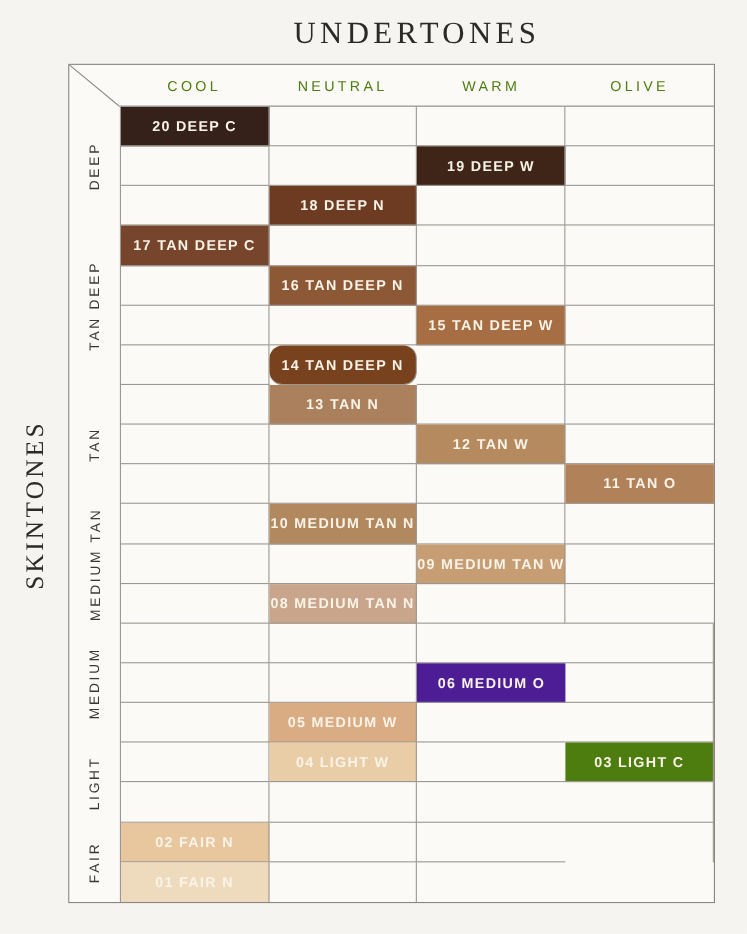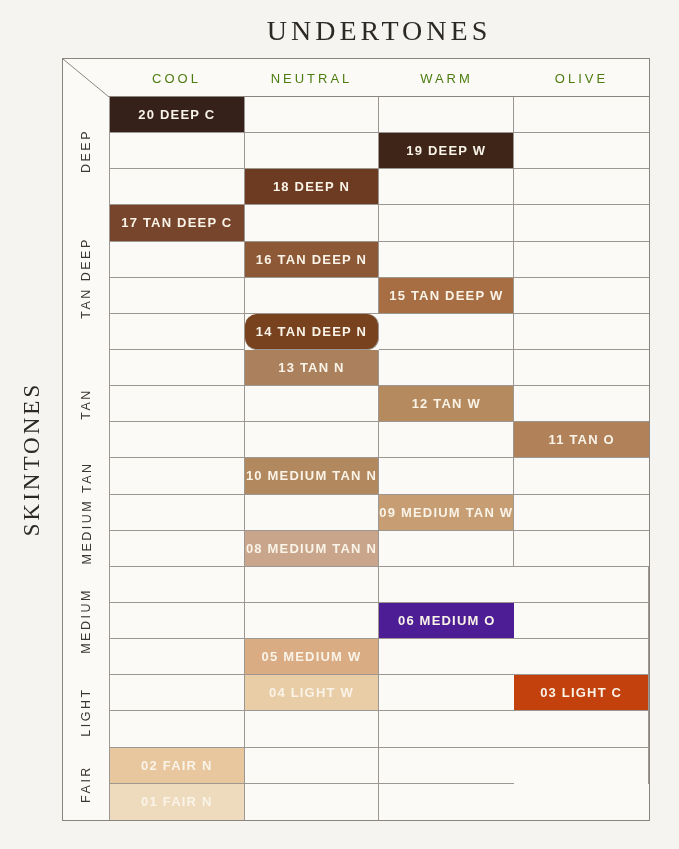--- a/index.html
+++ b/index.html
@@ -224,21 +224,21 @@
           <div class="cell" style="background: rgb(217, 172, 131);">
             <span class="slabel">05 MEDIUM W</span>
           </div>
           <div class="cell lastcol"></div>
           <div class="cell"></div>
           <div class="cell"></div>
           <div class="cell" style="background: rgb(233, 205, 166);">
             <span class="slabel">04 LIGHT W</span>
           </div>
           <div class="cell lastcol"></div>
-          <div class="cell" style="background: #c2410c;">
+          <div class="cell" style="background: #4d7c0f;">
             <span class="slabel">03 LIGHT C</span>
           </div>
           <div class="cell"></div>
           <div class="cell"></div>
           <div class="cell lastcol"></div>
           <div class="cell"></div>
           <div class="cell" style="background: rgb(232, 198, 158);">
             <span class="slabel">02 FAIR N</span>
           </div>
           <div class="cell"></div>

